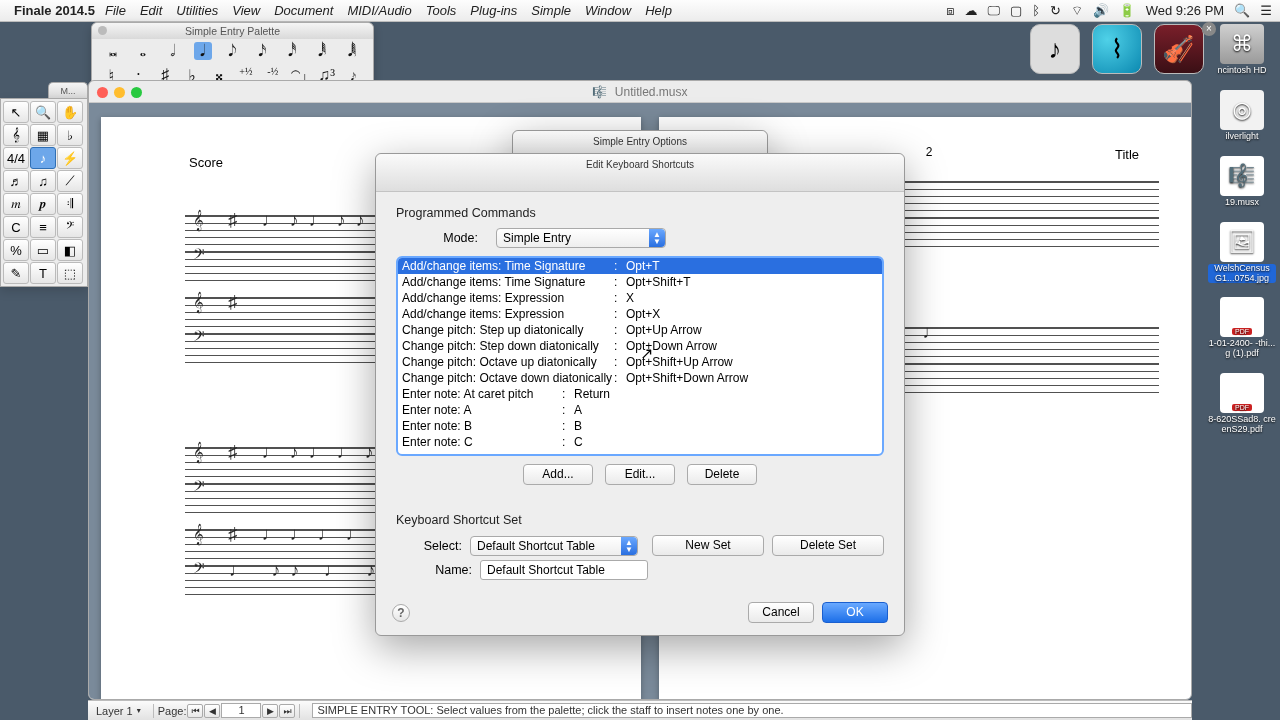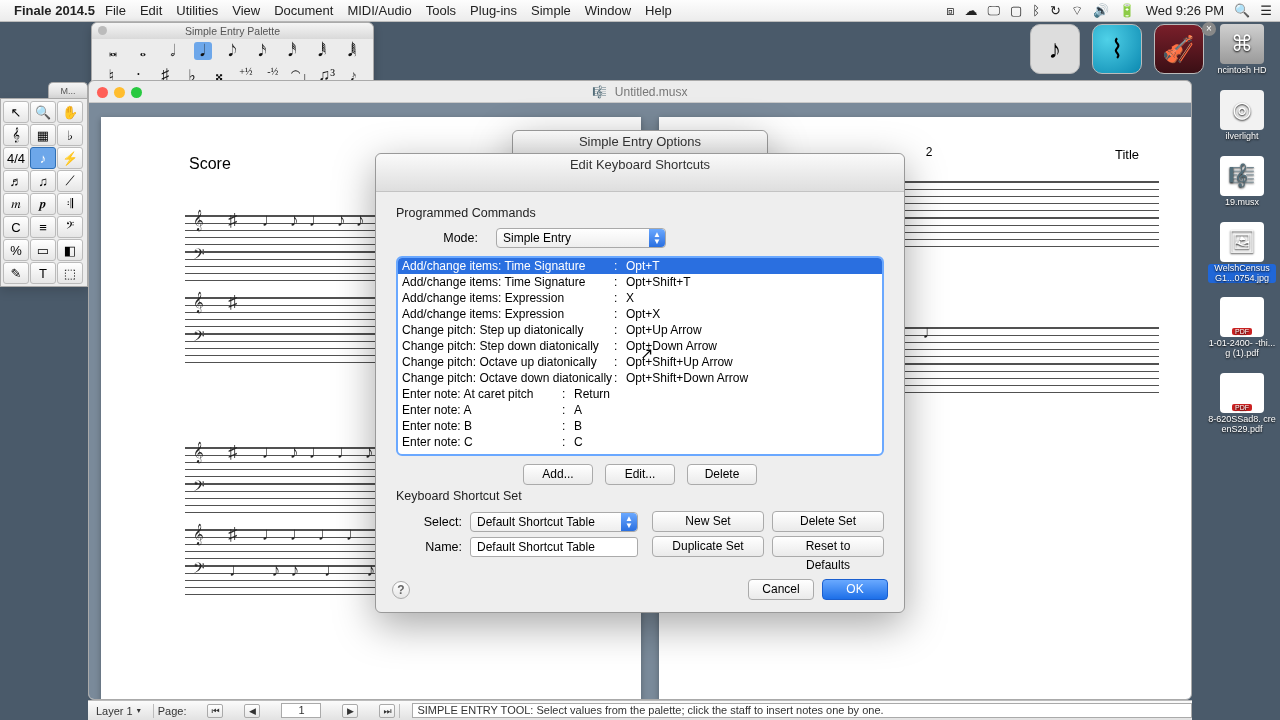--- a/index.html
+++ b/index.html
@@ -1,21 +1,21 @@
 <!DOCTYPE html>
 <html><head>
 <meta charset="utf-8">
 <style>
   * { box-sizing: border-box; margin: 0; padding: 0; }
   html, body { width: 1280px; height: 720px; overflow: hidden; font-family: -apple-system, "Helvetica Neue", Arial, sans-serif; font-size: 12px; background: #4a5a6a; }
   
   .menubar { position: absolute; left:0; top:0; right:0; height:22px; background: linear-gradient(#fdfdfd,#ececec); display:flex; align-items:center; padding:0 8px; font-size:13px; color:#222; border-bottom:1px solid #bcbcbc;}
   .menubar .apple { font-size:15px; margin-right:6px;}
   .menubar .title { font-weight:600; margin-right:10px;}
-  .menubar .item { margin-right:14px; }
+  .menubar .item { margin-right:14px;font-style:italic; }
   .menubar-right { margin-left:auto; display:flex; align-items:center; gap:10px; font-size:13px;}
   .menubar-right .glyph { font-size:13px;}
   
   .sep-window { position:absolute; left:91px; top:22px; width:283px; background:#ececec; border:1px solid #aaa; border-radius:6px 6px 4px 4px; box-shadow:0 4px 10px rgba(0,0,0,0.2);}
   .sep-title { height:16px; background:linear-gradient(#f5f5f5,#d9d9d9); border-radius:6px 6px 0 0; font-size:10.5px; color:#555; text-align:center; line-height:16px; position:relative;}
   .sep-close { position:absolute; left:6px; top:3px; width:9px; height:9px; border-radius:50%; background:#bbb;}
   .sep-row { display:flex; justify-content:space-around; padding:3px 6px;}
   .sep-row span { width:18px; text-align:center; font-family:"Bravura","Arial Unicode MS",serif; font-size:16px; color:#111;}
   
   .tool-palette-title { position:absolute; left:48px; top:82px; width:40px; height:16px; background:linear-gradient(#f5f5f5,#d9d9d9); font-size:9px; text-align:center; line-height:16px; color:#555; border:1px solid #aaa; border-bottom:none; border-radius:5px 5px 0 0;}
@@ -26,61 +26,61 @@
   
   .docwin { position:absolute; left:88px; top:80px; width:1104px; height:620px; background:#ececec; border:1px solid #aaa; border-radius:6px; overflow:hidden;}
   .docwin .traffic { position:absolute; left:8px; top:6px; display:flex; gap:6px;}
   .tl { width:11px; height:11px; border-radius:50%; }
   .tl.r{background:#ff5f57;} .tl.y{background:#ffbd2e;} .tl.g{background:#28c940;}
   .docwin .tab { position:absolute; left:0; right:0; top:0; height:22px; border-bottom:1px solid #c9c9c9; text-align:center; line-height:22px; font-size:12px; color:#777;}
   .docwin .tab .doc-icon{color:#888; margin-right:4px;}
   .paper-area { position:absolute; left:0; top:22px; right:0; bottom:0; background:#7a8a9a; overflow:hidden;}
   .page { position:absolute; top:14px; width:540px; height:590px; background:#fff; box-shadow:0 2px 6px rgba(0,0,0,0.3);}
   .page.left { left:12px;} .page.right { left:570px;}
-  .page .score-label{position:absolute; left:88px; top:38px; font-size:16px;}
+  .page .score-label{position:absolute; left:88px; top:38px; font-size:13px;}
   .page .title-label{position:absolute; right:60px; top:30px; font-size:13px;}
   .page .pagenum{position:absolute; left:50%; top:28px; transform:translateX(-50%); font-size:12px;}
   .staff-block{position:absolute; left:84px; right:40px;}
   .staff{height:30px; border-top:1px solid #333; background:repeating-linear-gradient(#333 0 1px, transparent 1px 7px); opacity:0.85; margin-bottom:6px; position:relative;}
   .notes{position:absolute; left:8px; top:-6px; font-family:serif; font-size:18px; letter-spacing:10px; color:#000;}
   
   .dialog { position:absolute; background:#eee; border:1px solid #999; border-radius:6px; box-shadow:0 12px 40px rgba(0,0,0,0.35);}
-  .dlg-title { height:38px; line-height:22px; text-align:center; font-size:13px; color:#333; background:linear-gradient(#fafafa,#dedede); border-bottom:1px solid #c3c3c3; border-radius:6px 6px 0 0;}
+  .dlg-title { height:38px; line-height:22px; text-align:center; font-size:10px; color:#333; background:linear-gradient(#fafafa,#dedede); border-bottom:1px solid #c3c3c3; border-radius:6px 6px 0 0;}
   .simple-options { left:512px; top:130px; width:256px; }
   .edit-shortcuts { left:375px; top:153px; width:530px; }
   .dlg-body{ padding:14px 20px 14px 20px;}
   .section-label{font-size:12.5px; color:#222; margin-bottom:8px;}
   .mode-row{display:flex; align-items:center; gap:18px; margin:0 0 8px 34px;}
   .mode-row label{font-size:12.5px; width:48px; text-align:right;}
   .mac-select{height:20px; background:linear-gradient(#fff,#eee); border:1px solid #a9a9a9; border-radius:4px; padding:0 24px 0 6px; font-size:12px; position:relative; min-width:170px; line-height:18px;}
   .mac-select::after{content:""; position:absolute; right:0; top:0; bottom:0; width:16px; background:linear-gradient(#6aa8ff,#2a6fe0); border-radius:0 4px 4px 0;}
   .mac-select .arrows{position:absolute; right:4px; top:2px; color:#fff; font-size:8px; line-height:7px; z-index:1;}
   .cmd-list{border:2px solid #6aa8ff; border-radius:6px; background:#fff; height:200px; overflow:hidden; font-size:12px;}
   .cmd-list .row{display:flex; padding:1px 4px; white-space:nowrap;}
   .cmd-list .row.sel{background:#2a6fe0; color:#fff;}
   .cmd-list .cmd-name{width:200px;} .cmd-list .colon{width:12px;} .cmd-list .cmd-key{flex:1;}
   .btn-row{display:flex; justify-content:center; gap:12px; margin-top:8px;}
   .mac-btn{min-width:70px; height:21px; border:1px solid #aaa; border-radius:4px; background:linear-gradient(#fff,#eaeaea); font-size:12px; line-height:19px; text-align:center; padding:0 10px;}
   .mac-btn.primary{background:linear-gradient(#69a9ff,#1d6fe8); color:#fff; border-color:#1a5fcf;}
-  .kbset{margin-top:4px;}
+  .kbset{margin-top:28px;}
   .kbset .row{display:flex; align-items:center; gap:8px; margin:4px 0 4px 22px;}
   .kbset label{width:54px; text-align:right; font-size:12.5px;}
   .mac-input{height:20px; border:1px solid #aaa; border-radius:3px; background:#fff; padding:0 6px; font-size:12px; min-width:168px; line-height:18px;}
   .kbset .setbtns{display:flex; gap:8px; margin-left:6px;}
   .kbset .setbtns .mac-btn{min-width:112px;}
   .dlg-footer{display:flex; align-items:center; padding:4px 16px 12px 16px;}
   .help-btn{width:18px; height:18px; border-radius:50%; border:1px solid #aaa; background:linear-gradient(#fff,#e6e6e6); text-align:center; line-height:16px; color:#666; font-weight:bold; font-size:12px;}
   .dlg-footer .spacer{flex:1;}
   .cursor{position:absolute; width:14px; height:18px; pointer-events:none;}
   .cursor::before{content:"↖"; color:#000; font-size:16px; position:absolute; transform:scaleX(-1);}
   
   .statusbar{position:absolute; left:88px; bottom:0; width:1104px; height:20px; background:linear-gradient(#fbfbfb,#e2e2e2); border-top:1px solid #bcbcbc; display:flex; align-items:center; font-size:11px; color:#333;}
   .statusbar .layer{padding:0 8px; display:flex; align-items:center; gap:4px;}
   .statusbar .divider{width:1px; height:14px; background:#bbb; margin:0 4px;}
-  .statusbar .pager{display:flex; align-items:center; gap:21px;}
+  .statusbar .pager{display:flex; align-items:center; gap:1px;}
   .statusbar .pgbtn{width:16px; height:14px; border:1px solid #aaa; background:linear-gradient(#fff,#e8e8e8); border-radius:2px; font-size:9px; line-height:12px; text-align:center;}
   .statusbar .pgfield{width:40px; height:15px; border:1px solid #aaa; background:#fff; text-align:center; line-height:13px;}
   .statusbar .hint{margin-left:8px; flex:1; background:#fff; border:1px solid #aaa; height:15px; line-height:13px; padding:0 4px; overflow:hidden; white-space:nowrap;}
   
   .dock{position:absolute; top:24px; right:76px; display:flex; gap:12px;}
   .dock .app{width:50px; height:50px; border-radius:10px; background:#ddd; display:flex; align-items:center; justify-content:center; font-size:26px; border:1px solid #bbb;}
   .dock .app.finale{background:radial-gradient(circle at 30% 30%, #4fd1e8, #0b88b0);}
   .dock .app.art{background:linear-gradient(#7a1f2a,#3a0f15);}
   .dock-close{position:absolute; top:22px; right:64px; width:14px; height:14px; border-radius:50%; background:#888; color:#fff; font-size:10px; text-align:center; line-height:14px;}
   .desktop-icons{position:absolute; right:4px; top:24px; width:68px; display:flex; flex-direction:column; align-items:center; gap:14px; color:#fff; font-size:9px; text-shadow:0 1px 2px #000;}
@@ -343,24 +343,20 @@
           <span class="arrows">▲<br>▼</span>
         </div>
         <div class="setbtns">
           <div class="mac-btn">New Set</div>
           <div class="mac-btn">Delete Set</div>
         </div>
       </div>
       <div class="row">
         <label>Name:</label>
         <div class="mac-input"><span>Default Shortcut Table</span></div>
-        <div class="setbtns">
-          <div class="mac-btn">Duplicate Set</div>
-          <div class="mac-btn">Reset to Defaults</div>
-        </div>
       </div>
     </div>
   </div>
   <div class="dlg-footer">
     <div class="help-btn">?</div>
     <div class="spacer"></div>
     <div class="mac-btn" style="min-width:66px;">Cancel</div>
     <div style="width:8px"></div>
     <div class="mac-btn primary" style="min-width:66px;">OK</div>
   </div>

